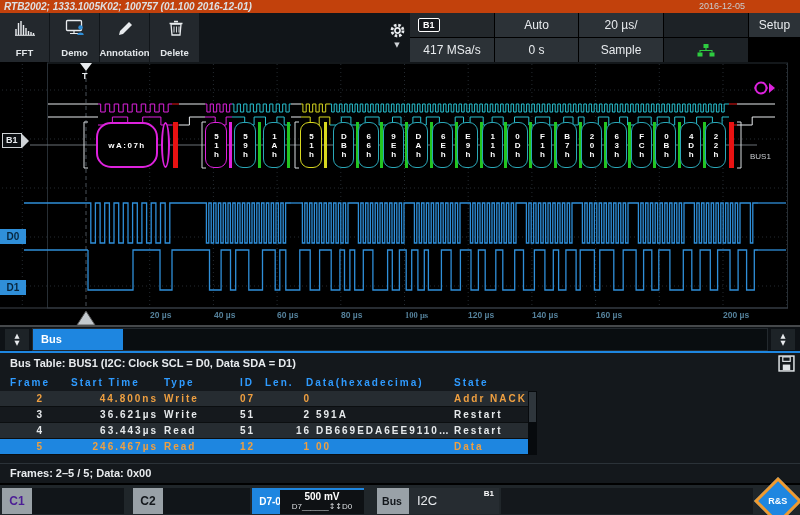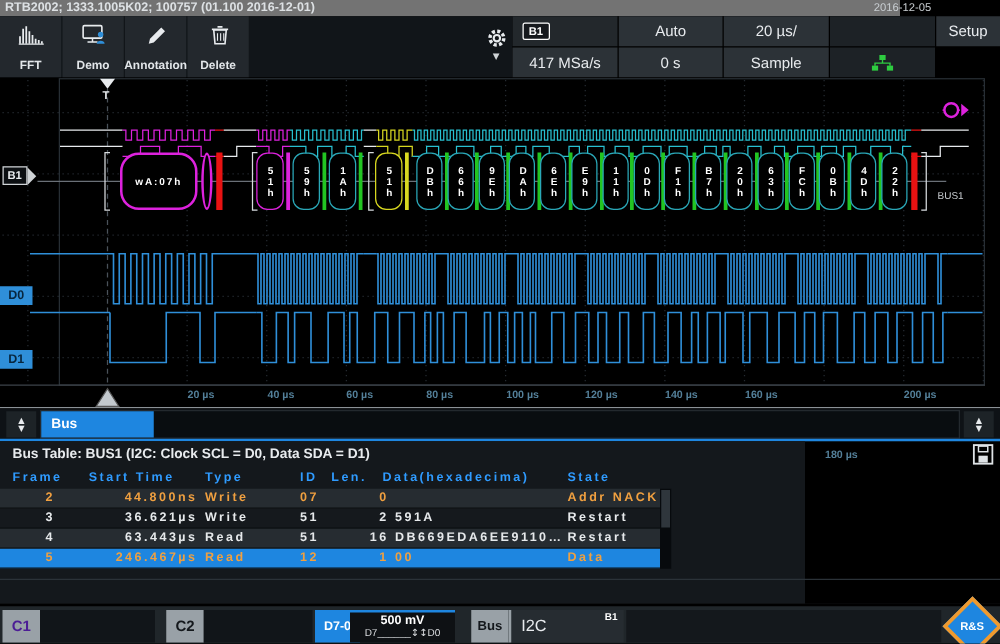--- a/index.html
+++ b/index.html
@@ -1,21 +1,21 @@
 <!DOCTYPE html>
 <html><head>
 <meta charset="utf-8">
 <style>
   html,body{margin:0;padding:0;background:#000;}
   .screen{position:relative;width:800px;height:515px;background:#000;overflow:hidden;
           font-family:"Liberation Sans",sans-serif;-webkit-font-smoothing:antialiased;}
 
   
-  .titlebar{position:absolute;left:0;top:0;width:720px;height:13px;background:#737373;
-            color:#dde1e4;font-size:10px;font-weight:bold;line-height:13px;padding-left:4px;box-sizing:border-box;}
+  .titlebar{position:absolute;left:0;top:0;width:800px;height:13px;background:#c2410c;
+            color:#dde1e4;font-size:10px;font-weight:bold;line-height:13px;padding-left:4px;box-sizing:border-box;font-style:italic;}
 
   
   .toolbar{position:absolute;left:0;top:13px;width:410px;height:49px;background:#111519;}
   .tb-btn{position:absolute;top:0;width:49px;height:49px;background:#23282d;display:flex;flex-direction:column;
           align-items:center;justify-content:space-between;padding:6px 0 4px;box-sizing:border-box;}
   .tb-lbl{font-size:9.5px;font-weight:bold;color:#e3e7ea;}
   .gear-btn{position:absolute;left:384px;top:9px;width:26px;height:42px;display:flex;flex-direction:column;
             align-items:center;gap:3px;}
   .caret{color:#cfd3d6;font-size:7px;font-family:"DejaVu Sans",sans-serif;line-height:7px;}
 
@@ -62,21 +62,21 @@
              align-items:center;justify-content:center;color:#e8ebee;font-size:6.5px;line-height:6.5px;
              font-family:"DejaVu Sans",sans-serif;}
   .sb-l{left:5px;} .sb-r{left:771px;}
   .tab-track{position:absolute;left:32px;top:1px;width:736px;height:23px;background:#090d10;
              border:1px solid #23292e;box-sizing:border-box;}
   .bus-tab{position:absolute;left:0;top:0;width:90px;height:21px;background:#1e86e0;color:#fff;font-size:11px;
            font-weight:bold;line-height:21px;padding-left:8px;box-sizing:border-box;}
   .tab-underline{position:absolute;left:0;top:24px;width:800px;height:2px;background:#1e86e0;}
 
   
-  .table-sec{position:absolute;left:0;top:353px;width:644px;height:130px;background:#14181c;}
+  .table-sec{position:absolute;left:0;top:353px;width:800px;height:130px;background:#14181c;}
   .tbl-title{position:absolute;left:10px;top:4px;font-size:11px;font-weight:bold;color:#e8ebee;}
   .save-btn{position:absolute;left:778px;top:2px;width:18px;height:18px;}
   .thead{position:absolute;left:0;top:22px;width:800px;height:16px;color:#2f9bff;font-size:10px;
          font-weight:bold;letter-spacing:2px;line-height:16px;}
   .thead span{position:absolute;}
   .h-frame{left:10px;} .h-start{left:71px;} .h-type{left:164px;} .h-id{left:240px;}
   .h-len{left:265px;} .h-data{left:306px;} .h-state{left:454px;}
   #table-rows{position:absolute;left:0;top:38px;width:528px;}
   .trow{position:relative;height:16px;font-size:10px;font-weight:bold;letter-spacing:2px;line-height:16px;
         border-bottom:1px solid #0b0e10;box-sizing:border-box;}
@@ -361,21 +361,21 @@
         </div>
       </div>
     <span class="bus1-label">BUS1</span>
     <div class="d-badge d0">D0</div>
     <div class="d-badge d1">D1</div>
     <div id="axis-labels">
         <span style="left: 150px;">20 µs</span>
         <span style="left: 214px;">40 µs</span>
         <span style="left: 277px;">60 µs</span>
         <span style="left: 341px;">80 µs</span>
-        <span style="left: 405px;">100 µs</span>
+        <span style="left: 405px; font-family: Liberation Serif, serif;">100 µs</span>
         <span style="left: 468px;">120 µs</span>
         <span style="left: 532px;">140 µs</span>
         <span style="left: 596px;">160 µs</span>
         <span style="left: 660px; margin-top: 48px;">180 µs</span>
         <span style="left: 723px;">200 µs</span>
       </div>
   </div>
 
   <div class="bus-tabbar">
     <div class="scrollbox sb-l">
@@ -445,20 +445,21 @@
           <span class="cid">12</span>
           <span class="cl">1</span>
           <span class="cd">00</span>
           <span class="cst">Data</span>
         </div>
       </div>
     <div class="tscroll">
         <div class="thumb"></div>
       </div>
     <div class="sep2"></div>
+    <div class="tsummary">Frames:  2–5 / 5; Data: 0x00</div>
   </div>
 
   <div class="bottombar">
     <div class="ch-tab c1">C1</div>
     <div class="p1"></div>
     <div class="ch-tab c2">C2</div>
     <div class="p2"></div>
     <div class="ch-tab d70">D7-0</div>
     <div class="d70-panel">
       <div class="scale">500 mV</div>

